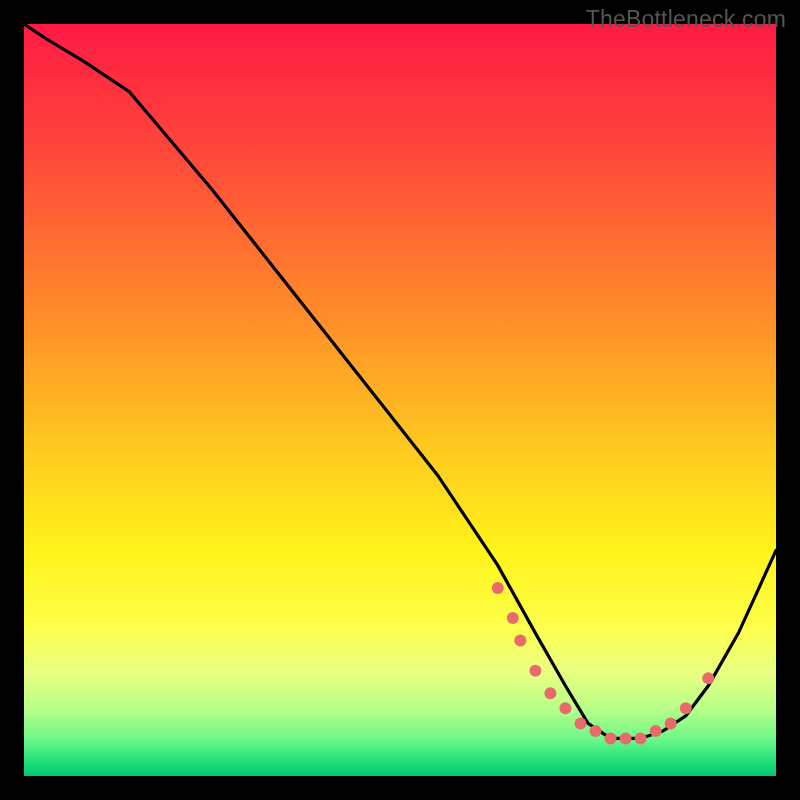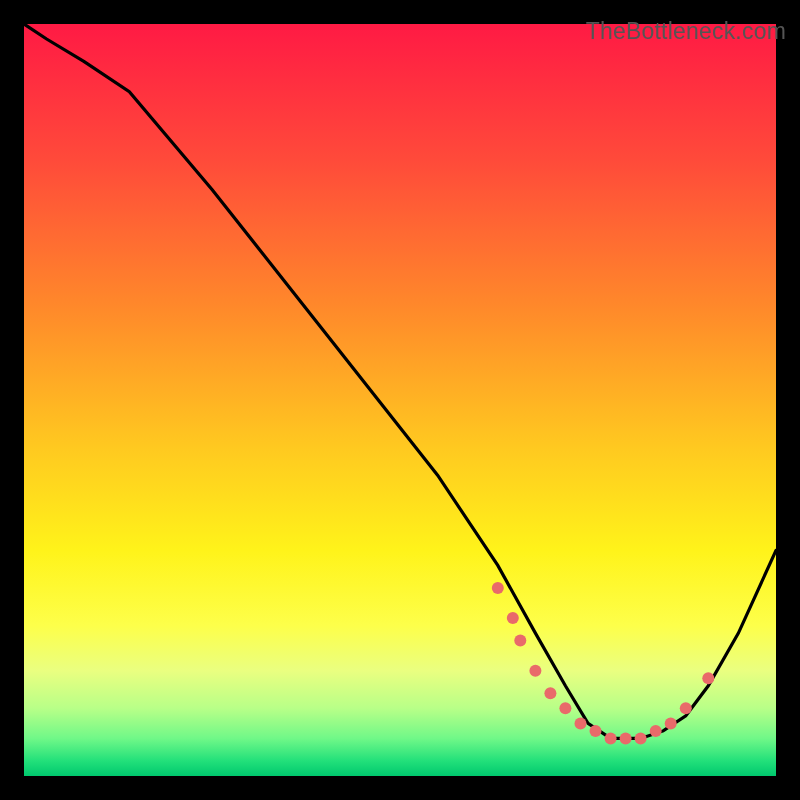--- a/index.html
+++ b/index.html
@@ -13,21 +13,20 @@
   }
   .watermark {
     position: absolute;
     top: 6px;
     right: 14px;
     color: #555;
     font-size: 23px;
     font-weight: 400;
     z-index: 20;
     letter-spacing: 0.2px;
-    margin-top: 12px;
   }
   .plot-area {
     position: absolute;
     left: 24px;
     top: 24px;
     width: 752px;
     height: 752px;
     background: linear-gradient(to bottom,
       #ff1a44 0%,
       #ff4a3a 18%,

